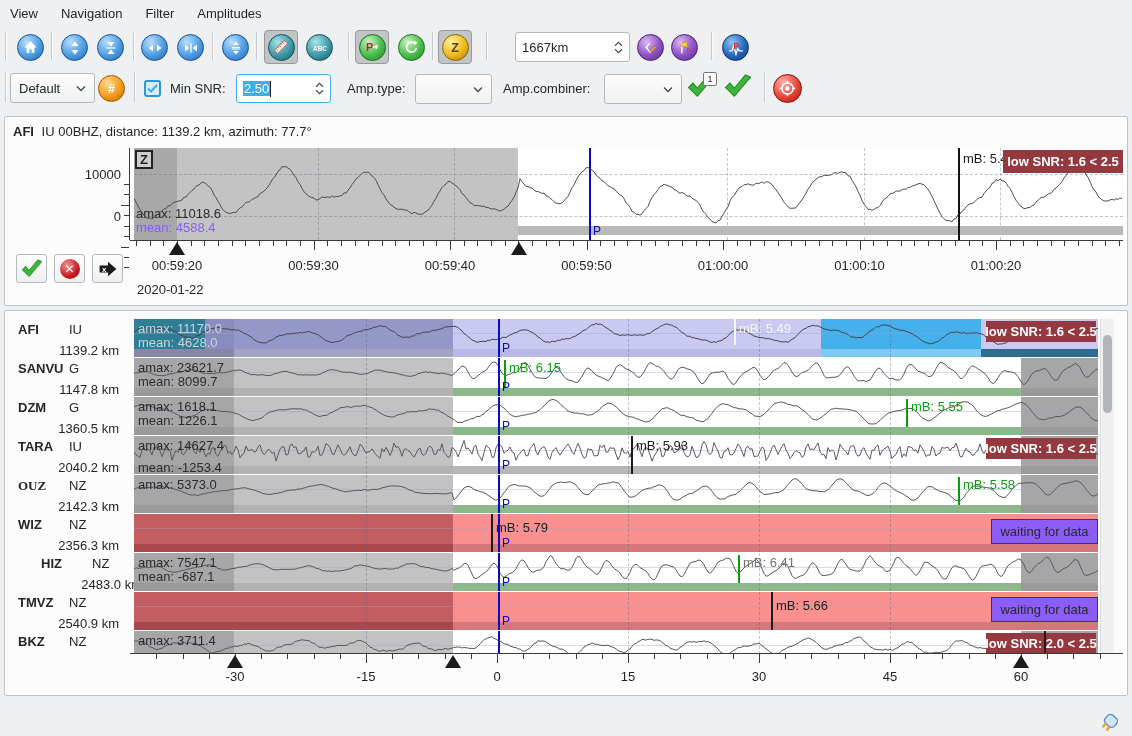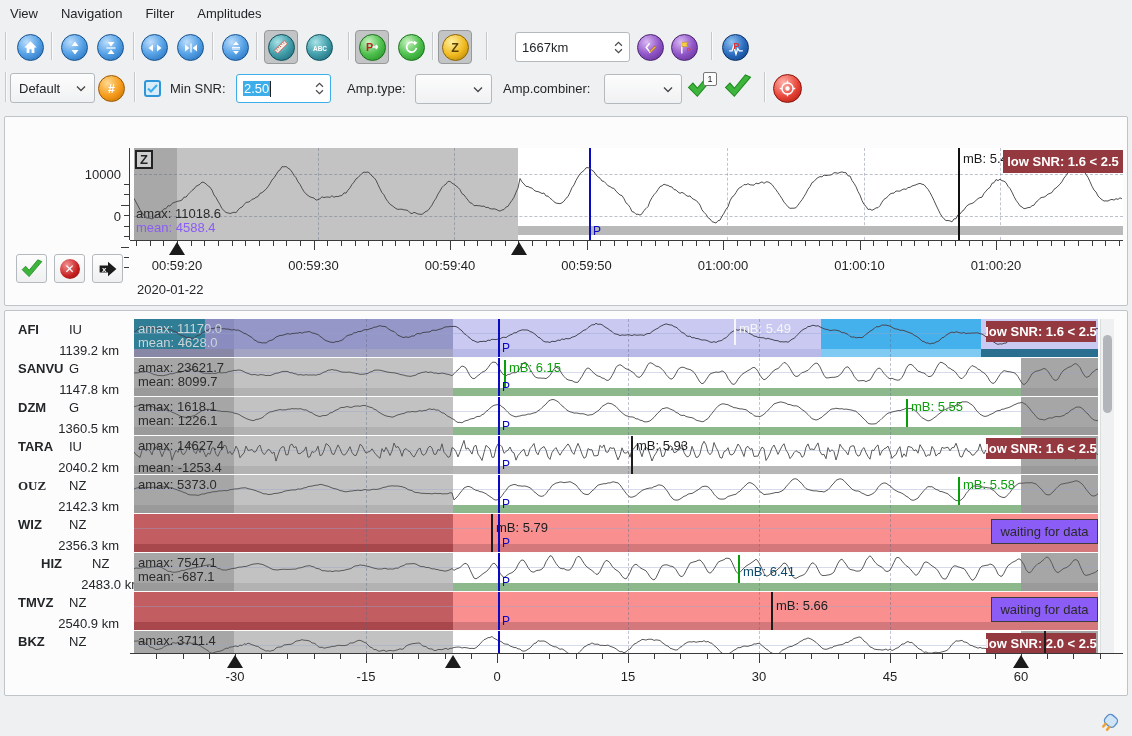--- a/index.html
+++ b/index.html
@@ -262,20 +262,24 @@
   <div class="circ cred" style="left:773px;top:74px;width:29px;height:29px">
     <svg width="17" height="17" viewBox="0 0 14 14">
         <circle cx="7" cy="7" r="4.6" stroke="#fff" stroke-width="1.2" fill="none"></circle>
         <circle cx="7" cy="7" r="1.8" fill="#fff"></circle>
         <path d="M7 0.6 V2.8 M7 11.2 V13.4 M0.6 7 H2.8 M11.2 7 H13.4" stroke="#fff" stroke-width="1.2"></path>
       </svg>
   </div>
 </div>
 
 <div id="top-panel" class="panel" style="left:4px;top:116px;width:1124px;height:190px">
+  <div class="abs" style="left:8px;top:7px">
+    <span class="stn-code">AFI</span>
+    <span style="margin-left:4px">IU  00BHZ, distance: 1139.2 km, azimuth: 77.7°</span>
+  </div>
 
   <div class="abs" style="left:58px;top:50px;width:58px;text-align:right">10000</div>
   <div class="abs" style="left:58px;top:92px;width:58px;text-align:right">0</div>
   <div class="abs" style="left:124px;top:31px;width:1px;height:92px;background:#3a3a3a"></div>
   <div id="yticks"></div>
 
   <div id="top-trace" class="abs" style="left:129px;top:31px;width:989px;height:92px;background:#ffffff;overflow:hidden">
     <div class="zone" style="left:0;width:43px;height:92px;background:#a8a8a8"></div>
     <div class="zone" style="left:43px;width:341px;height:92px;background:#c3c3c3"></div>
     <div class="dashh" style="left:0;top:26px;width:989px"></div>
@@ -617,21 +621,21 @@
         <div class="dashv" style="left: 232px; top: 0px; height: 38px; z-index: 2;"></div>
         <div class="dashv" style="left: 494px; top: 0px; height: 38px; z-index: 2;"></div>
         <div class="dashv" style="left: 625px; top: 0px; height: 38px; z-index: 2;"></div>
         <div class="dashv" style="left: 756px; top: 0px; height: 38px; z-index: 2;"></div>
         <svg width="964" height="30" style="position: absolute; left: 0px; top: 0px; z-index: 3; pointer-events: none;">
           <polyline points="0,15.8 2,14.9 4,15.3 6,15.1 8,14.9 10,14.1 12,14.2 14,14.8 16,14.3 18,14.0 20,14.0 22,13.7 24,13.5 26,14.0 28,14.6 30,15.9 32,16.9 34,18.4 36,18.3 38,19.1 40,19.3 42,19.1 44,18.8 46,18.2 48,17.3 50,17.5 52,16.6 54,16.0 56,15.8 58,15.2 60,14.8 62,14.7 64,13.9 66,13.8 68,13.0 70,12.7 72,12.3 74,11.9 76,11.8 78,12.5 80,13.5 82,13.8 84,15.6 86,15.6 88,17.0 90,16.9 92,17.2 94,16.5 96,16.1 98,15.5 100,15.4 102,15.1 104,14.3 106,14.1 108,14.0 110,13.4 112,13.5 114,12.7 116,12.1 118,11.4 120,11.0 122,10.8 124,10.6 126,11.0 128,11.3 130,12.1 132,13.1 134,14.0 136,15.1 138,16.1 140,16.7 142,16.8 144,17.0 146,16.5 148,16.4 150,16.2 152,16.4 154,16.3 156,16.4 158,16.2 160,16.1 162,16.1 164,15.1 166,14.9 168,14.5 170,13.7 172,13.1 174,12.9 176,12.7 178,13.5 180,13.9 182,15.3 184,15.6 186,16.2 188,17.7 190,17.7 192,17.9 194,18.3 196,17.9 198,18.6 200,18.2 202,17.7 204,18.2 206,17.9 208,17.5 210,17.3 212,16.7 214,16.2 216,15.9 218,14.9 220,13.3 222,12.8 224,12.7 226,11.9 228,12.3 230,12.4 232,13.0 234,13.4 236,13.8 238,14.7 240,15.1 242,15.6 244,16.0 246,16.0 248,16.0 250,15.3 252,15.5 254,16.2 256,15.9 258,16.1 260,15.9 262,15.0 264,15.3 266,13.8 268,13.0 270,12.5 272,10.9 274,11.0 276,10.8 278,10.7 280,10.6 282,11.1 284,12.2 286,13.2 288,13.7 290,13.6 292,14.6 294,14.4 296,15.0 298,15.9 300,15.8 302,16.4 304,16.6 306,17.4 308,17.4 310,18.1 312,18.0 314,17.5 316,16.6 318,15.5 320,17.4 322,16.1 324,15.4 326,14.5 328,12.6 330,10.8 332,10.4 334,12.1 336,16.7 338,21.0 340,25.1 342,25.8 344,24.6 346,23.2 348,21.5 350,20.0 352,18.8 354,16.9 356,14.4 358,11.3 360,10.1 362,11.8 364,15.0 366,20.2 368,22.8 370,24.5 372,23.1 374,21.5 376,20.4 378,19.7 380,18.1 382,15.9 384,11.8 386,8.4 388,6.9 390,7.6 392,10.8 394,14.4 396,17.3 398,18.9 400,19.1 402,17.7 404,17.3 406,17.1 408,16.0 410,13.6 412,8.8 414,5.7 416,2.7 418,3.4 420,7.1 422,10.5 424,13.2 426,15.1 428,15.8 430,15.6 432,16.9 434,17.2 436,16.9 438,14.2 440,10.4 442,5.5 444,3.3 446,4.0 448,7.1 450,10.3 452,13.1 454,14.7 456,16.2 458,17.5 460,19.3 462,21.3 464,21.1 466,18.3 468,14.1 470,9.9 472,7.4 474,8.0 476,9.8 478,13.1 480,15.4 482,16.9 484,18.2 486,20.1 488,23.3 490,25.1 492,26.0 494,23.2 496,19.4 498,14.7 500,12.1 502,11.2 504,12.6 506,14.6 508,15.8 510,16.8 512,17.8 514,20.6 516,23.8 518,26.0 520,27.0 522,24.8 524,20.6 526,16.1 528,12.9 530,12.0 532,11.8 534,12.1 536,13.1 538,13.3 540,14.4 542,16.7 544,20.1 546,23.0 548,23.6 550,21.7 552,17.6 554,13.9 556,10.2 558,9.5 560,8.8 562,8.4 564,7.3 566,7.0 568,8.9 570,11.8 572,15.6 574,19.0 576,20.2 578,18.6 580,15.8 582,12.6 584,9.3 586,8.2 588,7.4 590,6.7 592,5.2 594,5.3 596,5.8 598,9.4 600,13.9 602,18.5 604,20.4 606,19.4 608,17.0 610,15.1 612,13.1 614,11.9 616,10.7 618,9.3 620,7.9 622,6.2 624,8.1 626,11.6 628,15.8 630,20.3 632,23.2 634,22.8 636,21.2 638,19.8 640,18.6 642,17.8 644,16.0 646,14.4 648,11.7 650,10.0 652,10.6 654,13.6 656,18.0 658,22.7 660,24.8 662,25.4 664,24.2 666,23.2 668,22.5 670,21.6 672,19.7 674,16.1 676,12.4 678,9.8 680,10.4 682,12.6 684,16.5 686,20.6 688,22.4 690,22.6 692,22.3 694,22.0 696,21.6 698,20.7 700,19.0 702,14.5 704,10.2 706,7.1 708,6.1 710,8.7 712,11.2 714,14.6 716,16.3 718,16.9 720,17.2 722,18.1 724,18.1 726,17.9 728,16.0 730,12.1 732,7.4 734,4.6 736,2.8 738,4.7 740,8.0 742,10.3 744,12.2 746,13.2 748,14.2 750,16.6 752,18.3 754,18.4 756,17.1 758,13.4 760,9.3 762,5.0 764,4.3 766,5.4 768,8.1 770,10.4 772,12.6 774,13.8 776,15.7 778,18.1 780,20.7 782,22.4 784,20.9 786,17.7 788,14.0 790,9.8 792,8.9 794,9.6 796,11.3 798,12.9 800,14.1 802,15.5 804,17.9 806,21.3 808,24.8 810,26.0 812,25.9 814,22.5 816,18.3 818,14.7 820,12.9 822,12.9 824,13.9 826,14.3 828,15.1 830,15.6 832,18.2 834,21.4 836,24.5 838,27.3 840,26.5 842,23.5 844,19.4 846,15.0 848,13.1 850,12.8 852,12.3 854,12.2 856,11.0 858,11.7 860,13.2 862,16.7 864,21.1 866,23.1 868,23.2 870,20.1 872,15.9 874,12.6 876,11.2 878,9.6 880,8.6 882,7.6 884,6.0 886,6.0 888,8.7 890,11.7 892,16.6 894,19.2 896,19.8 898,17.5 900,14.5 902,12.6 904,10.6 906,10.0 908,8.0 910,6.4 912,4.3 914,4.2 916,6.8 918,10.6 920,15.5 922,18.6 924,19.6 926,18.4 928,16.7 930,15.3 932,14.8 934,13.5 936,12.0 938,9.3 940,7.0 942,6.6 944,7.9 946,12.8 948,17.4 950,21.4 952,22.4 954,22.0 956,21.5 958,20.4 960,20.0 962,18.8 964,17.1" fill="none" stroke="#5a5a5a" stroke-width="1"></polyline>
         </svg>
         <div class="abs" style="left: 4px; top: 2px; color: rgb(43, 43, 43); z-index: 4; white-space: nowrap;">amax: 7547.1</div>
         <div class="abs" style="left: 4px; top: 16px; color: rgb(43, 43, 43); z-index: 4; white-space: nowrap;">mean: -687.1</div>
         <div class="mbline" style="left: 604px; top: 2px; height: 28px; background: rgb(11, 158, 11); z-index: 7;"></div>
-        <div class="mbtext" style="left: 609px; top: 11px; color: #0c4a6e; z-index: 5;">mB: 6.41</div>
+        <div class="mbtext" style="left: 609px; top: 2px; color: #737373; z-index: 5;">mB: 6.41</div>
         <div class="pline" style="left: 364px; top: 0px; height: 38px; z-index: 8;"></div>
         <div class="plabel" style="left: 368px; top: 22px; z-index: 8;">P</div>
       </div>
       <div class="trow" style="left: 129px; top: 281px; width: 964px; height: 38px;">
         <div class="zone" style="left: 0px; width: 319px; height: 38px; background: rgb(194, 93, 98); z-index: 1;"></div>
         <div class="zone" style="left: 319px; width: 645px; height: 38px; background: rgb(249, 143, 143); z-index: 1;"></div>
         <div class="abs" style="left: 0px; top: 30px; width: 319px; height: 8px; background: rgb(168, 71, 76); z-index: 2;"></div>
         <div class="abs" style="left: 319px; top: 30px; width: 645px; height: 8px; background: rgb(212, 120, 123); z-index: 2;"></div>
         <div class="abs" style="left: 0px; top: 14px; width: 964px; height: 1px; background: rgba(150, 165, 205, 0.4); z-index: 2;"></div>
         <div class="dashv" style="left: 232px; top: 0px; height: 38px; z-index: 2;"></div>

